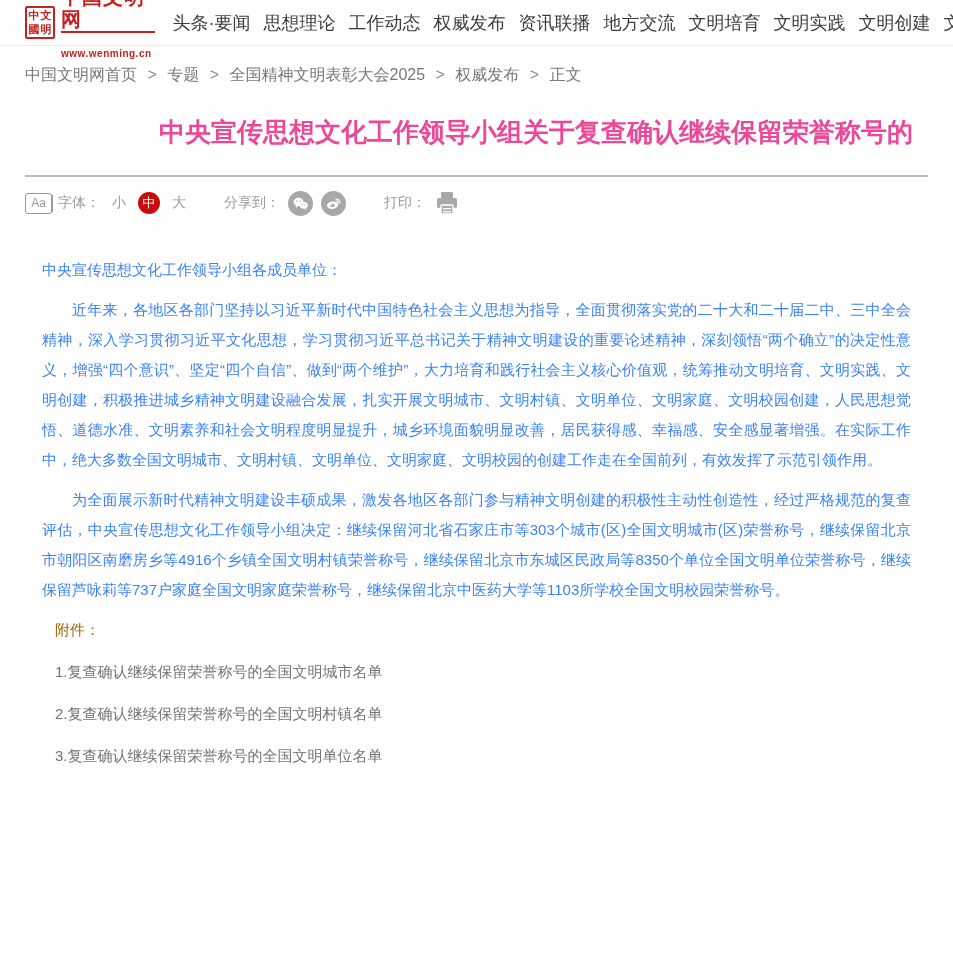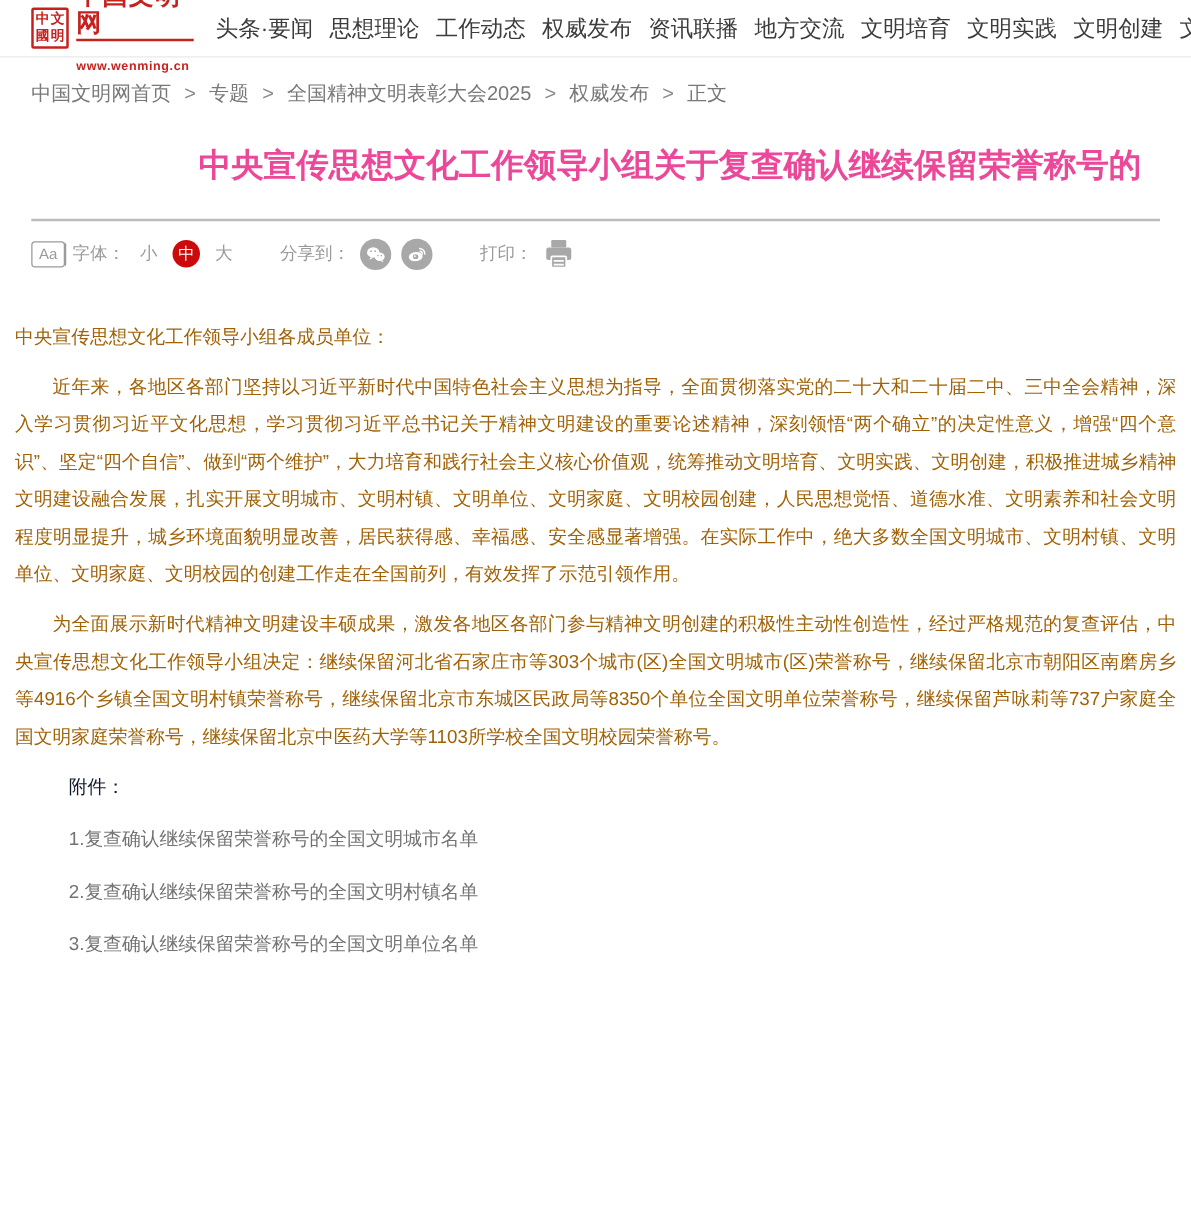--- a/index.html
+++ b/index.html
@@ -70,27 +70,27 @@
     width:22px; height:22px; border-radius:50%; background:#cb0b0b; color:#fff;
     display:flex; align-items:center; justify-content:center; font-size:13px;
   }
   .share-circle {
     width:25px; height:25px; border-radius:50%; background:#a8a8a8;
     display:flex; align-items:center; justify-content:center; margin-left:8px; cursor:pointer;
   }
   .print-btn { margin-left:8px; cursor:pointer; display:flex; align-items:center; }
 
   
-  .article-body { margin:26px 12px 0; font-size:15px; line-height:30px; color:#a16207; text-align:justify; }
+  .article-body { margin:26px 42px 0; font-size:15px; line-height:30px; color:#3b82f6; text-align:justify; }
   .article-body p { margin-bottom:10px; }
   .article-body p.indent { text-indent:2em; }
 
   
   .attachments { margin:6px 25px 0; font-size:15px; line-height:30px; }
-  .attachments .att-label { color:#0f172a; text-indent:2em; margin-bottom:12px; }
+  .attachments .att-label { color:#a16207; text-indent:2em; margin-bottom:12px; }
   .attachments .att-link {
     display:block; color:#737373; text-indent:2em; margin-bottom:12px;
     text-decoration:none; cursor:pointer;
   }
 </style>
 </head>
 <body>
 
 <header class="site-header">
   <div class="logo">

